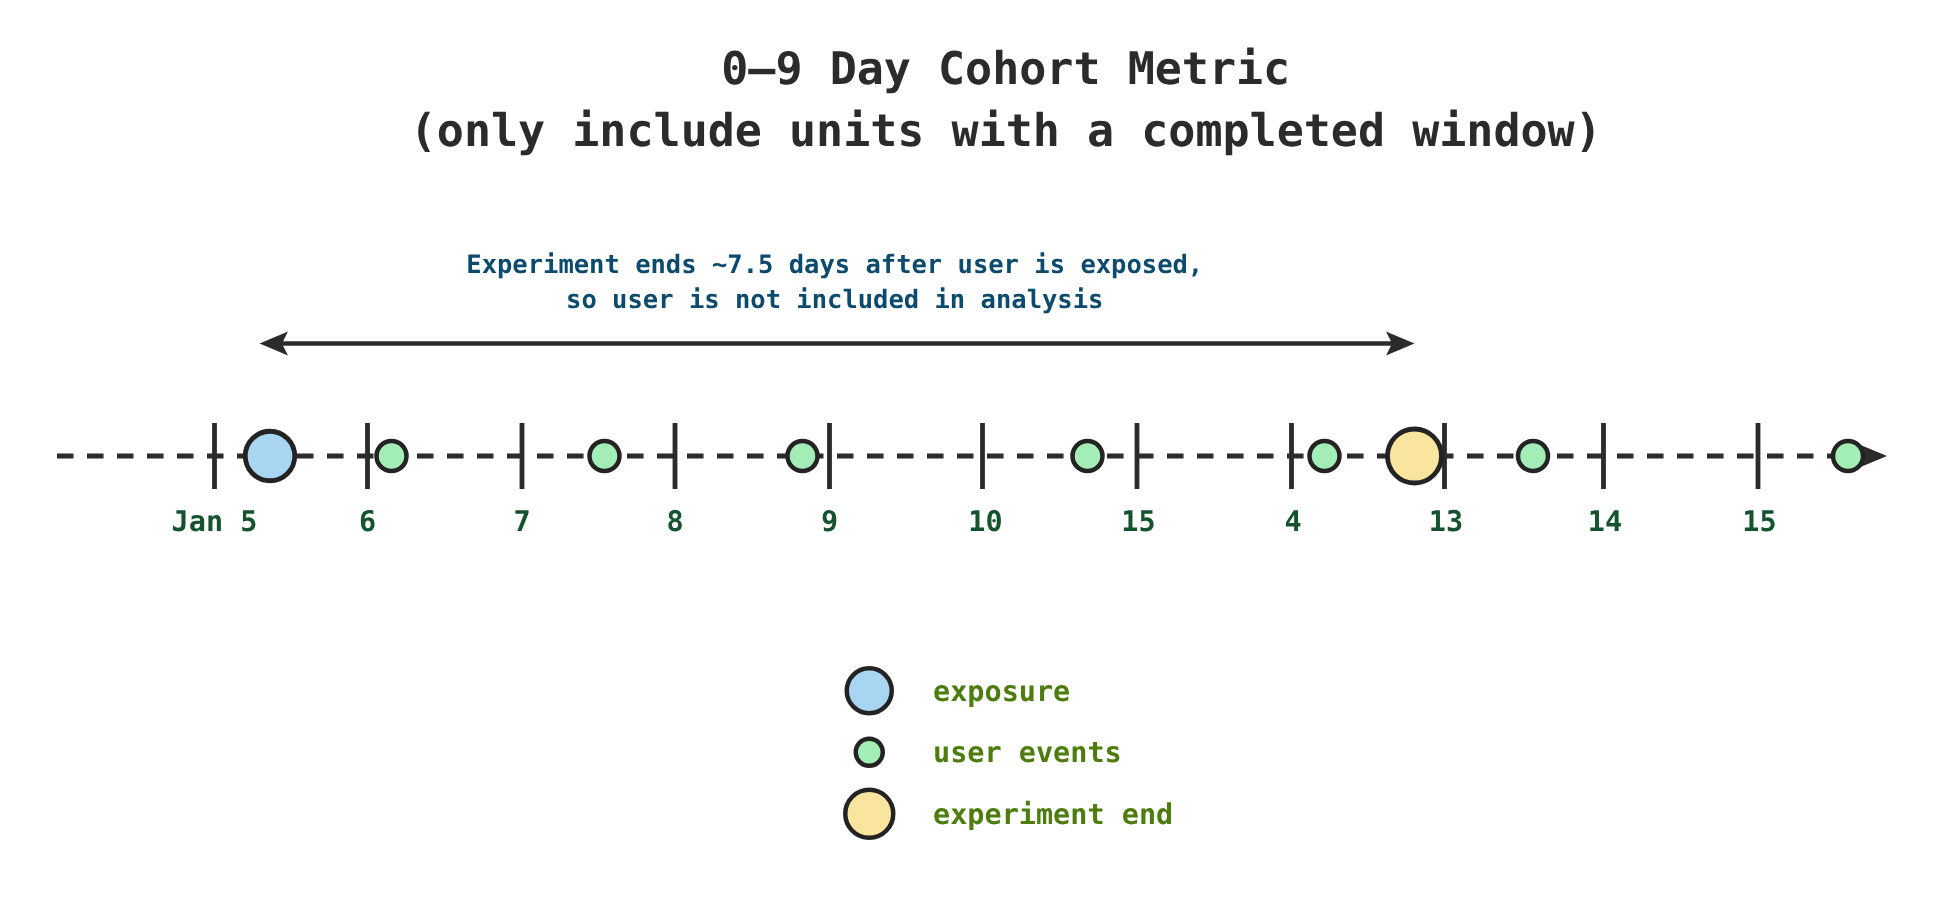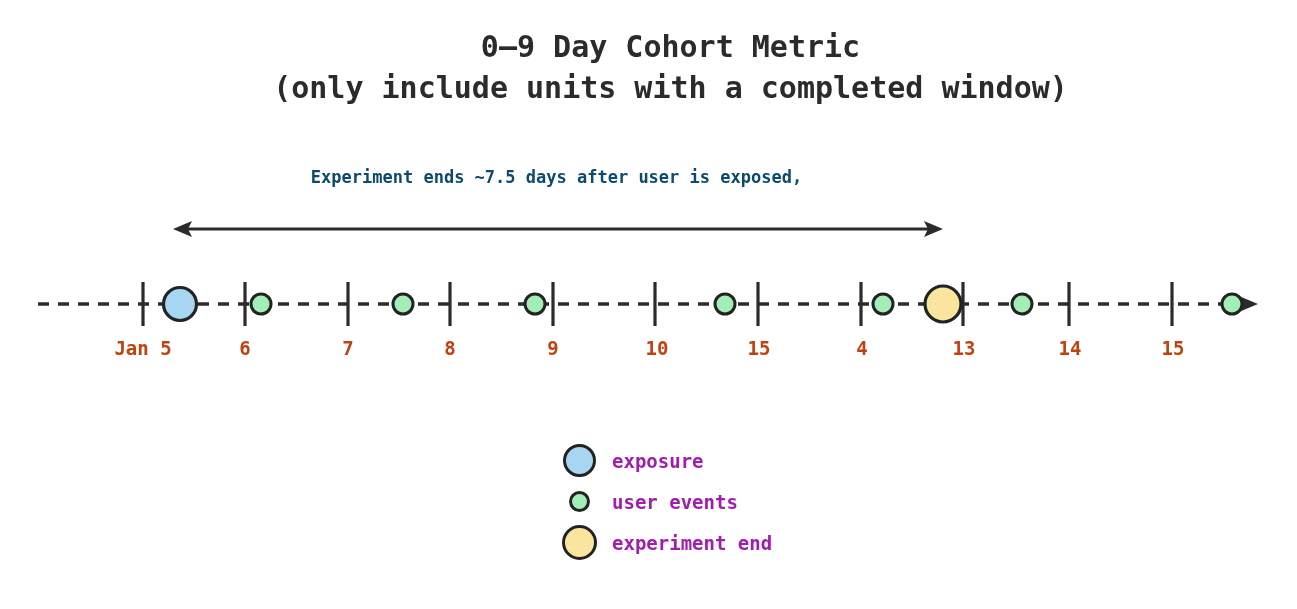--- a/index.html
+++ b/index.html
@@ -67,21 +67,21 @@
     height: 130px;
   }
   .timeline svg {
     display: block;
   }
 
   .axis-label {
     position: absolute;
     font-size: 19px;
     font-weight: 700;
-    color: #c2410c;
+    color: #14532d;
     text-align: right;
     white-space: pre;
     transform: translateX(-50%);
     top: 337px;
   }
 
   
   .legend {
     position: absolute;
     left: 556px;
@@ -96,40 +96,41 @@
   .legend-swatch {
     width: 46px;
     display: flex;
     justify-content: center;
     align-items: center;
     flex: 0 0 46px;
   }
   .legend-label {
     font-size: 19px;
     font-weight: 700;
-    color: #a21caf;
-    white-space: pre;
-    margin-left: 10px;
+    color: #4d7c0f;
+    white-space: pre;
+    margin-left: 20px;
   }
   .dot {
     border-radius: 50%;
     box-sizing: border-box;
     display: block;
   }
 </style>
 </head>
 <body>
 
 <div class="title-block">
   <div class="title-line">0–9 Day Cohort Metric</div>
   <div class="title-line">(only include units with a completed window)</div>
 </div>
 
 <div class="annotation-block">
   <div class="annotation-line">Experiment ends ~7.5 days after user is exposed,</div>
+  <div class="annotation-line">so user is not included in analysis</div>
 </div>
 
 <div class="annotation-arrow">
   <svg width="780" height="30" viewBox="0 0 780 30" xmlns="http://www.w3.org/2000/svg">
     <line x1="14" y1="14" x2="766" y2="14" stroke="#2b2b2b" stroke-width="3"></line>
     <polygon points="5,14 24,6 20,14 24,22" fill="#2b2b2b"></polygon>
     <polygon points="775,14 756,6 760,14 756,22" fill="#2b2b2b"></polygon>
   </svg>
 </div>
 

